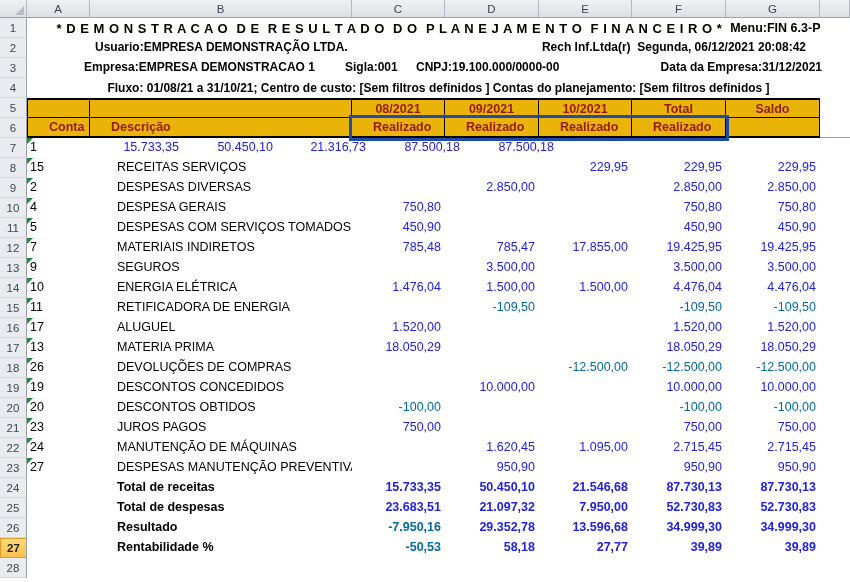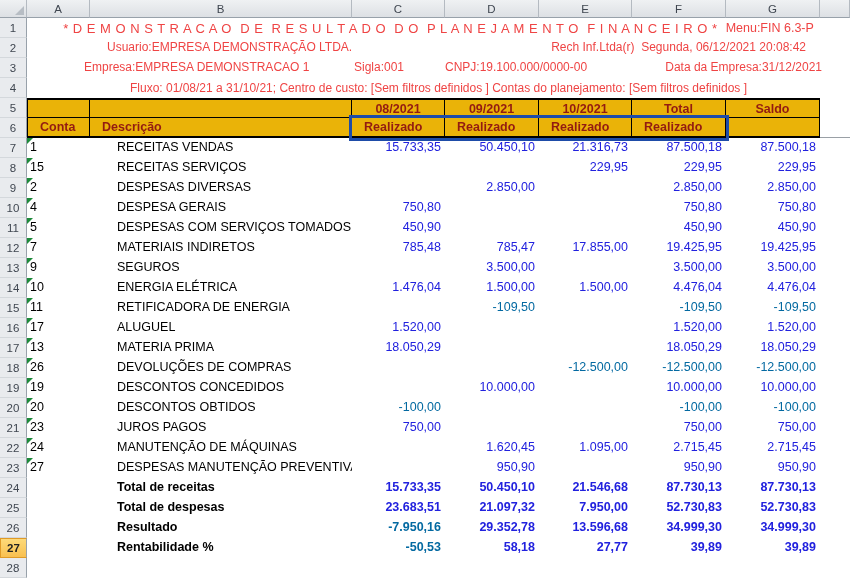--- a/index.html
+++ b/index.html
@@ -27,38 +27,38 @@
   .c-rh {
     width:27px; flex:none; background:#e9ebee;
     border-right:1px solid #98a1aa; border-bottom:1px solid #d4d8dc;
     color:#3f4650; font-size:11.5px; display:flex; align-items:center; justify-content:center;
   }
   .c-rh.active {
     background:linear-gradient(#fdda79,#f9c050);
     border:1px solid #e09b27; border-right:1px solid #98a1aa;
     color:#222; font-weight:bold;
   }
-  .free { flex:1; position:relative; font-weight:normal; color:#ef4444; }
+  .free { flex:1; position:relative; font-weight:bold; color:#000000; }
   .free span { position:absolute; top:2px; white-space:pre; }
   .free.centered { display:flex; align-items:center; justify-content:center; }
   .free.centered span { position:static; }
   .t-spaced { font-size:13px; letter-spacing:0.5px; }
   .t-menu { font-size:12.5px; margin-left:8px; }
   .inf { font-size:12px; }
   
   .hc {
     background:#eab308; border-right:1px solid #000; border-bottom:1px solid #000;
     color:#931b12; font-weight:bold; font-size:12.5px;
     display:flex; align-items:center; flex:none;
   }
   .hc.top { border-top:2px solid #000; }
   .hc.left { border-left:1px solid #000; }
   .hc.bot { border-bottom:2px solid #000; }
   .hc.ctr { justify-content:center; }
-  .hc.lft { padding-left:12px; }
+  .hc.lft { padding-left:21px; }
   .w-a{width:63px} .w-b{width:262px} .w-c{width:93px} .w-d{width:94px}
   .w-e{width:93px} .w-f{width:94px} .w-g{width:94px} .w-sp{width:30px; flex:none;}
   .sp6 { border-bottom:1px solid #9aa0a6; }
   
   .c-a { width:63px; flex:none; position:relative; font-size:12.5px; color:#000; padding-left:3px; padding-top:2px; }
   .tri { position:absolute; top:0; left:0; width:0; height:0;
          border-top:6px solid #1d8a3a; border-right:6px solid transparent; }
   .c-b { width:262px; flex:none; font-size:12.5px; color:#000; padding-left:27px; padding-top:2px; }
   .c-v { flex:none; font-size:12.5px; text-align:right; padding-right:4px; padding-top:2px; }
   .pos { color:#2121de; }
@@ -93,31 +93,31 @@
     <div class="c c-rh">1</div>
     <div class="free centered">
       <span class="t-spaced">* D E M O N S T R A C A O  D E  R E S U L T A D O  D O  P L A N E J A M E N T O  F I N A N C E I R O *</span>
       <span class="t-menu">Menu:FIN 6.3-P</span>
     </div>
   </div>
 
   <div class="row">
     <div class="c c-rh">2</div>
     <div class="free">
-      <span class="inf" style="left:80px">Usuario:EMPRESA DEMONSTRAÇÃO LTDA.</span>
+      <span class="inf" style="left:68px">Usuario:EMPRESA DEMONSTRAÇÃO LTDA.</span>
       <span class="inf" style="right:44px">Rech Inf.Ltda(r)  Segunda, 06/12/2021 20:08:42</span>
     </div>
   </div>
 
   <div class="row">
     <div class="c c-rh">3</div>
     <div class="free">
       <span class="inf" style="left:57px">Empresa:EMPRESA DEMONSTRACAO 1</span>
-      <span class="inf" style="left:327px">Sigla:001</span>
-      <span class="inf" style="left:418px">CNPJ:19.100.000/0000-00</span>
+      <span class="inf" style="left:318px">Sigla:001</span>
+      <span class="inf" style="left:389px">CNPJ:19.100.000/0000-00</span>
       <span class="inf" style="right:28px">Data da Empresa:31/12/2021</span>
     </div>
   </div>
 
   <div class="row">
     <div class="c c-rh">4</div>
     <div class="free centered">
       <span class="inf">Fluxo: 01/08/21 a 31/10/21; Centro de custo: [Sem filtros definidos ] Contas do planejamento: [Sem filtros definidos ]</span>
     </div>
   </div>
@@ -143,21 +143,20 @@
     <div class="c hc bot lft w-e">Realizado</div>
     <div class="c hc bot lft w-f">Realizado</div>
     <div class="c hc bot w-g"></div>
     <div class="c w-sp sp6"></div>
   </div>
 
   <div id="data-rows">
       <div class="row">
         <div class="c c-rh">7</div>
         <div class="c c-a">1<span class="tri"></span></div>
-        <div class="c c-b">RECEITAS VENDAS</div>
         <div class="c c-v w-c pos">15.733,35</div>
         <div class="c c-v w-d pos">50.450,10</div>
         <div class="c c-v w-e pos">21.316,73</div>
         <div class="c c-v w-f pos">87.500,18</div>
         <div class="c c-v w-g pos">87.500,18</div>
         <div class="c w-sp"></div>
       </div>
       <div class="row">
         <div class="c c-rh">8</div>
         <div class="c c-a">15<span class="tri"></span></div>

